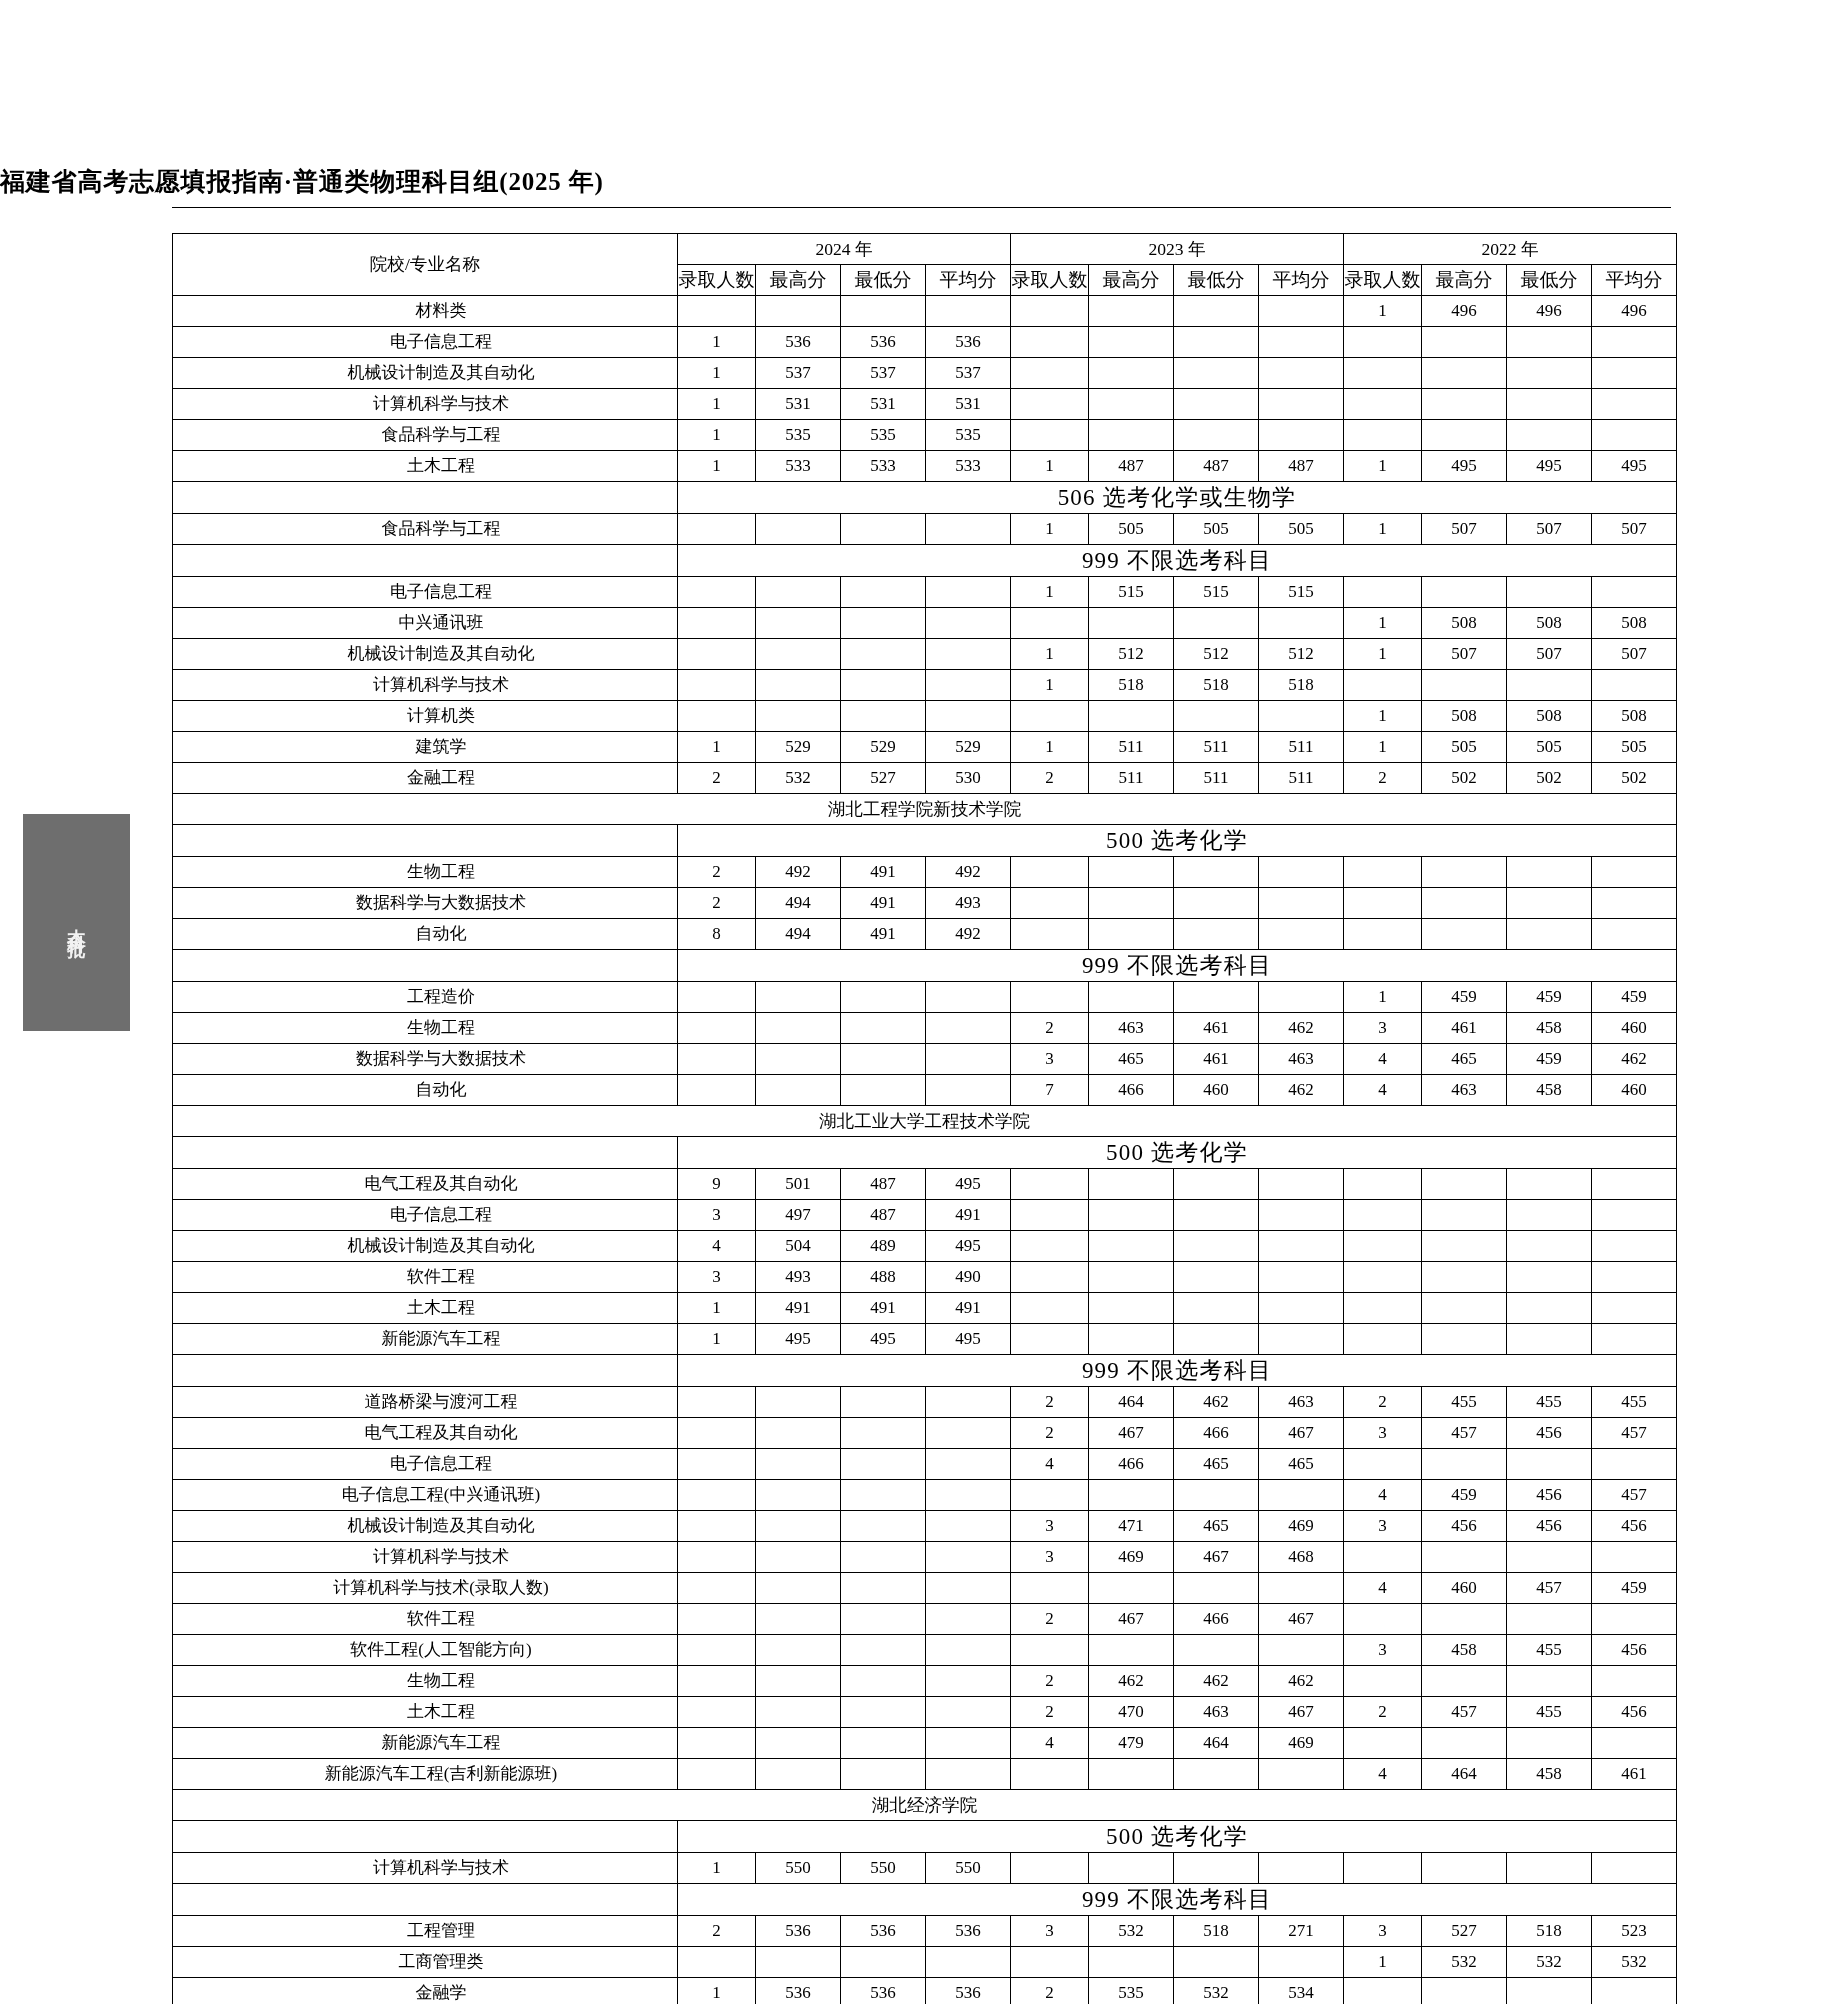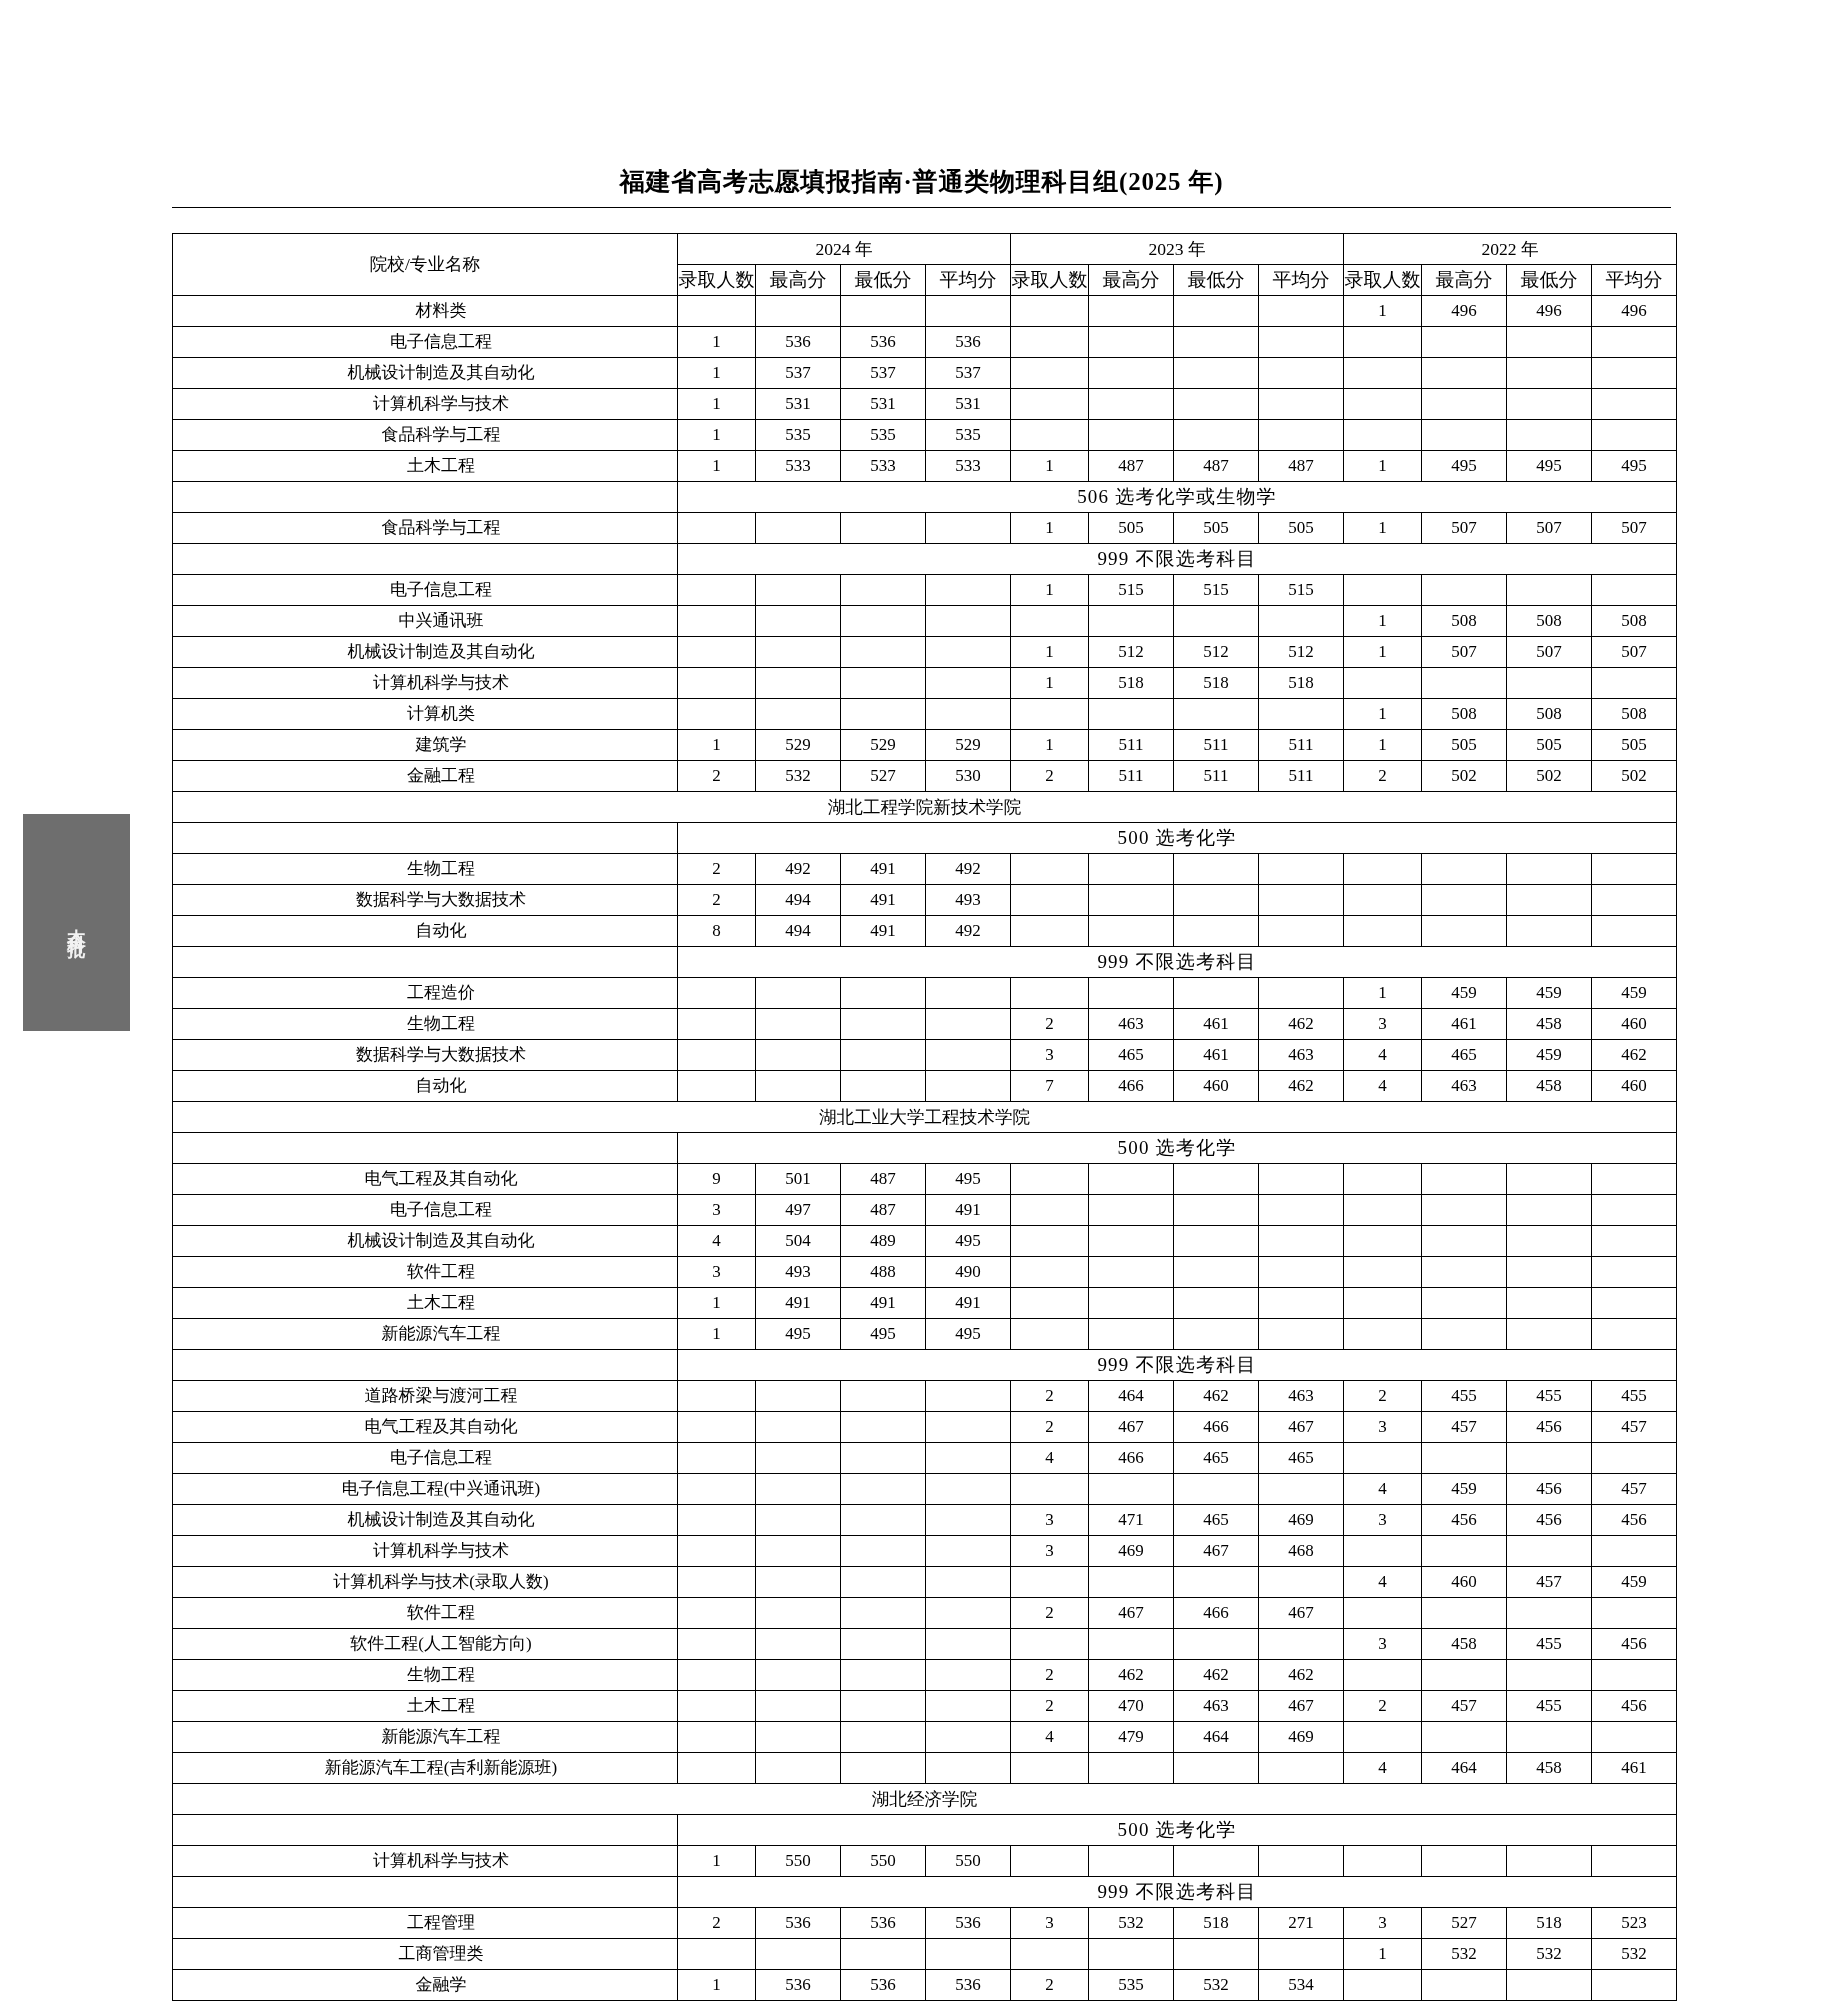--- a/index.html
+++ b/index.html
@@ -12,21 +12,20 @@
   .page{
     position:relative;
     width:1843px;
     min-height:2589px;
     box-sizing:border-box;
     padding:0;
   }
   
   .header-wrap{
     padding-top:168px;
-    text-align:center;
   }
   .header-title{
     font-size:25px;
     font-weight:bold;
     letter-spacing:0.8px;
     line-height:1.1;
   }
   .header-rule{
     margin:11.2px 172px 0 172px;
     border-bottom:1.2px solid #000;
@@ -84,21 +83,21 @@
   .school-cell{
     text-align:left;
     padding-left:12px;
     font-weight:bold;
     font-size:17.6px;
   }
   .year-head{font-size:17.6px;}
   .sub-head{font-size:19px;}
   .group-row td{
     text-align:center;
-    font-size:19px;
+    font-size:23px;
     letter-spacing:1.2px;
   }
   .num{font-size:17px;font-family:"Liberation Serif",serif;}
 </style>
 </head>
 <body>
 
 <div class="page">
 
   <div class="header-wrap">

